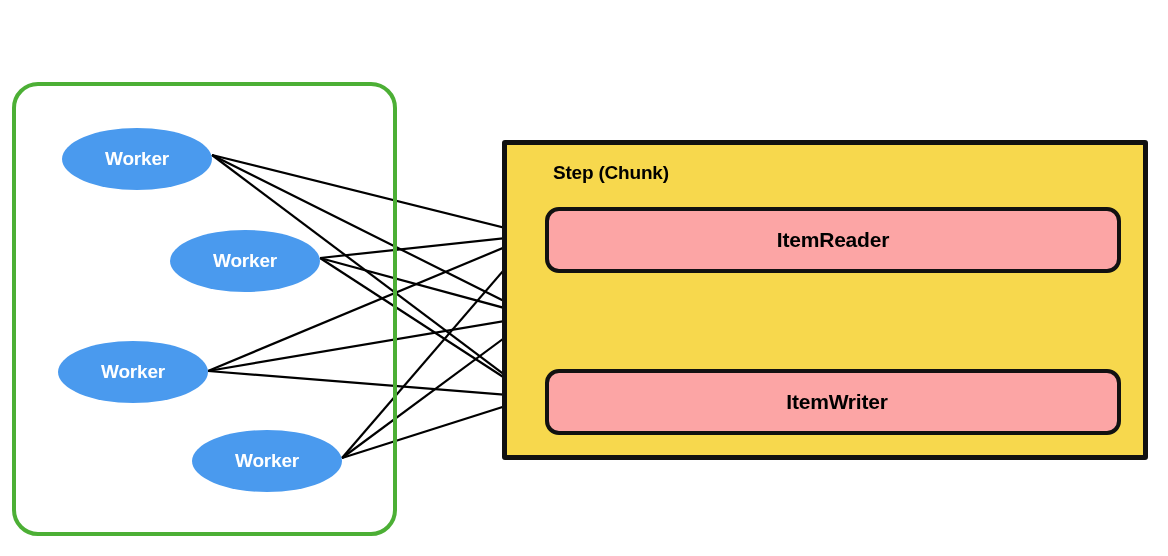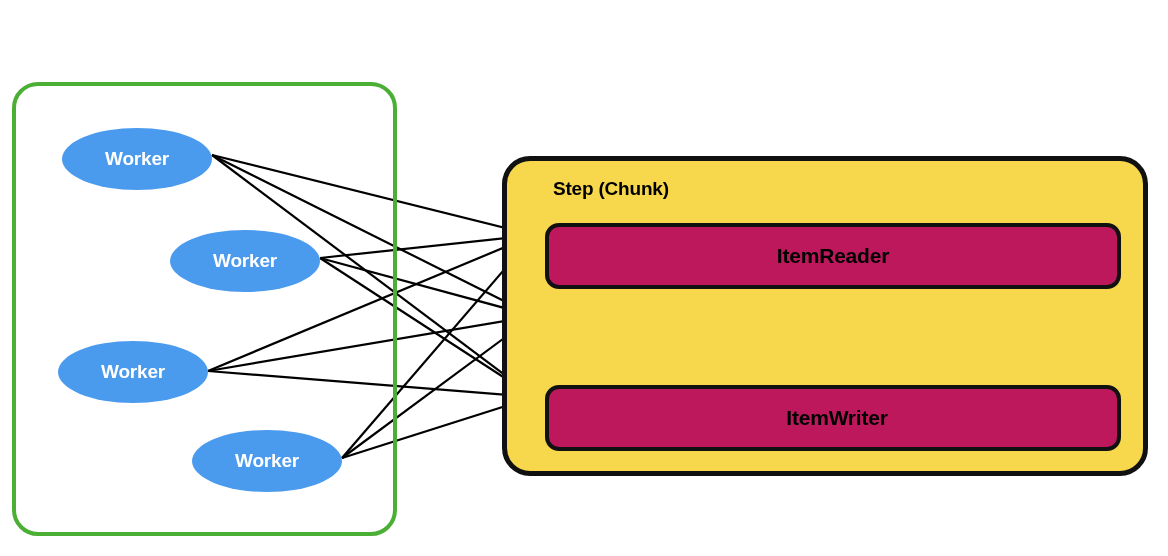--- a/index.html
+++ b/index.html
@@ -77,41 +77,40 @@
 
   
   .step-box {
     position: absolute;
     left: 502px;
     top: 140px;
     width: 646px;
     height: 320px;
     background: #f7d84d;
     border: 5px solid #111111;
-    border-radius: 28px;
+    border-radius: 3px;
     box-sizing: border-box;
-    margin-top: 16px;
   }
   .step-label {
     position: absolute;
     left: 46px;
     top: 17px;
     font-size: 19px;
     font-weight: bold;
     color: #000000;
     letter-spacing: -0.2px;
   }
 
   
   .comp-box {
     position: absolute;
     left: 38px;
     width: 576px;
     height: 66px;
-    background: #be185d;
+    background: #fca5a5;
     border: 4px solid #111111;
     border-radius: 14px;
     box-sizing: border-box;
     display: flex;
     align-items: center;
     justify-content: center;
     font-size: 21px;
     font-weight: bold;
     color: #000000;
     letter-spacing: -0.2px;

